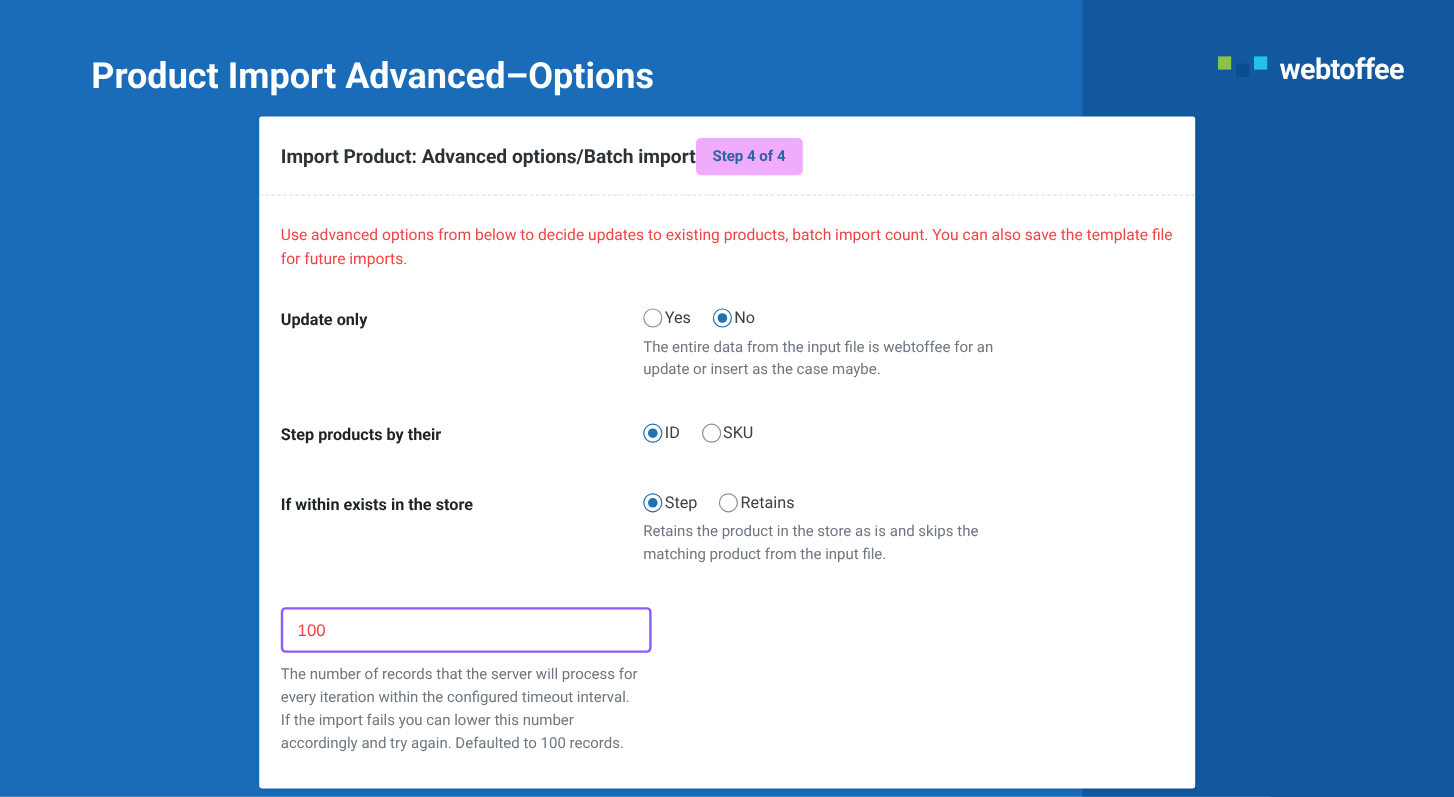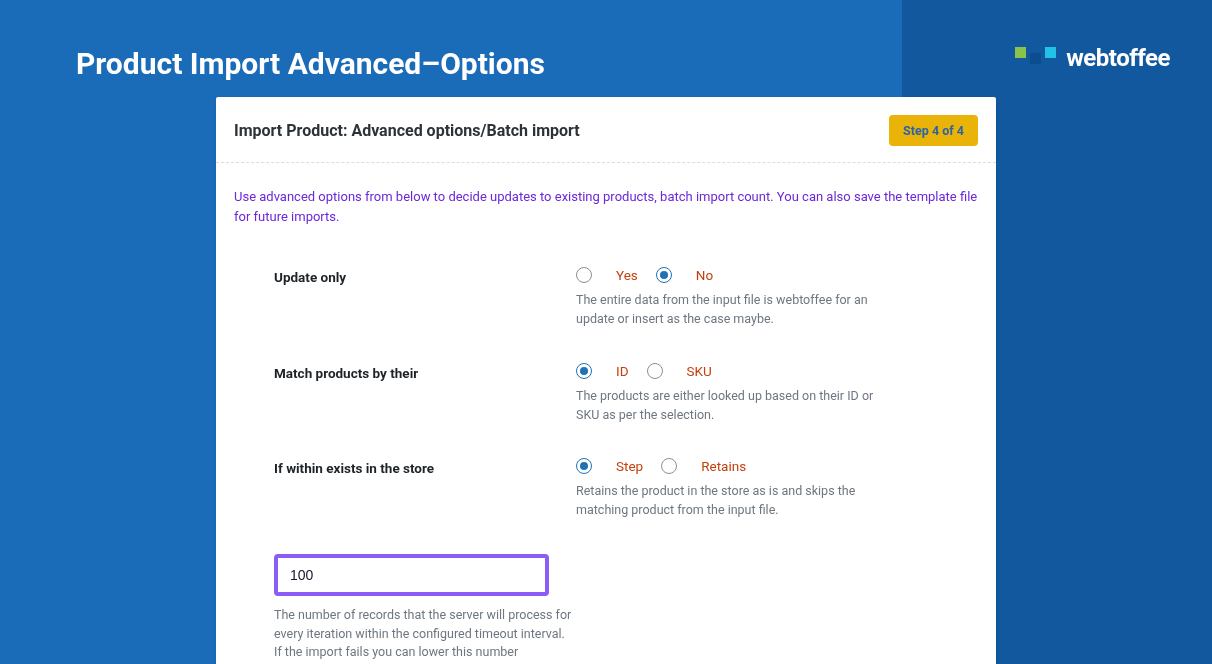--- a/index.html
+++ b/index.html
@@ -56,51 +56,50 @@
       top: 97px;
       left: 216px;
       width: 780px;
       background: #fff;
       border-radius: 2px;
       box-shadow: 0 1px 3px rgba(0,0,0,0.1);
       z-index: 5;
     }
     .card-header {
       display: flex;
-      justify-content: space-between;
+      justify-content: flex-start;
       align-items: center;
       padding: 18px 18px 16px 18px;
       border-bottom: 1px dashed #dcdcdc;
     }
     .card-title {
       font-size: 16px;
       font-weight: 700;
       color: #2c3338;
     }
     .step-badge {
-      background: #eab308;
+      background: #f0abfc;
       color: #2b63a7;
       font-size: 12.5px;
       font-weight: 700;
       padding: 8px 14px;
       border-radius: 4px;
     }
     .card-body {
       padding: 24px 18px 28px 18px;
     }
     .description {
-      color: #6d28d9;
+      color: #ef4444;
       font-size: 13px;
       line-height: 1.55;
-      margin-bottom: 40px;
+      margin-bottom: 30px;
     }
     .form-row {
       display: flex;
       margin-bottom: 34px;
-      margin-left: 40px;
     }
     .form-row:last-child { margin-bottom: 0; }
     .form-label {
       width: 302px;
       flex-shrink: 0;
       font-size: 13.5px;
       font-weight: 700;
       color: #1d2327;
       padding-top: 2px;
     }
@@ -109,23 +108,23 @@
     }
     .radio-group {
       display: flex;
       gap: 18px;
       align-items: center;
       margin-bottom: 8px;
     }
     .radio-item {
       display: flex;
       align-items: center;
-      gap: 24px;
+      gap: 2px;
       font-size: 13.5px;
-      color: #c2410c;
+      color: #404040;
       cursor: pointer;
     }
     .radio-circle {
       width: 16px; height: 16px;
       border: 1px solid #8c8f94;
       border-radius: 50%;
       display: flex;
       align-items: center;
       justify-content: center;
       background: #fff;
@@ -139,26 +138,26 @@
       background: #2271b1;
       border-radius: 50%;
     }
     .help-text {
       color: #6e7781;
       font-size: 12.5px;
       line-height: 1.5;
       max-width: 300px;
     }
     .text-input {
-      width: 275px;
+      width: 309px;
       padding: 9px 12px;
-      border: 4px solid #8b5cf6;
+      border: 2px solid #8b5cf6;
       border-radius: 4px;
       font-size: 14px;
-      color: #0f172a;
+      color: #ef4444;
       margin-bottom: 10px;
     }
   </style>
 </head>
 <body>
 
 <div class="right-bar"></div>
 
 <h1 class="page-title">Product Import Advanced–Options</h1>
 
@@ -191,33 +190,32 @@
           <label class="radio-item">
             <span class="radio-circle selected"></span>
             <span>No</span>
           </label>
         </div>
         <div class="help-text">The entire data from the input file is webtoffee for an update or insert as the case maybe.</div>
       </div>
     </div>
 
     <div class="form-row">
-      <div class="form-label">Match products by their</div>
+      <div class="form-label">Step products by their</div>
       <div class="form-control">
         <div class="radio-group">
           <label class="radio-item">
             <span class="radio-circle selected"></span>
             <span>ID</span>
           </label>
           <label class="radio-item">
             <span class="radio-circle"></span>
             <span>SKU</span>
           </label>
         </div>
-        <div class="help-text">The products are either looked up based on their ID or SKU as per the selection.</div>
       </div>
     </div>
 
     <div class="form-row">
       <div class="form-label">If within exists in the store</div>
       <div class="form-control">
         <div class="radio-group">
           <label class="radio-item">
             <span class="radio-circle selected"></span>
             <span>Step</span>

